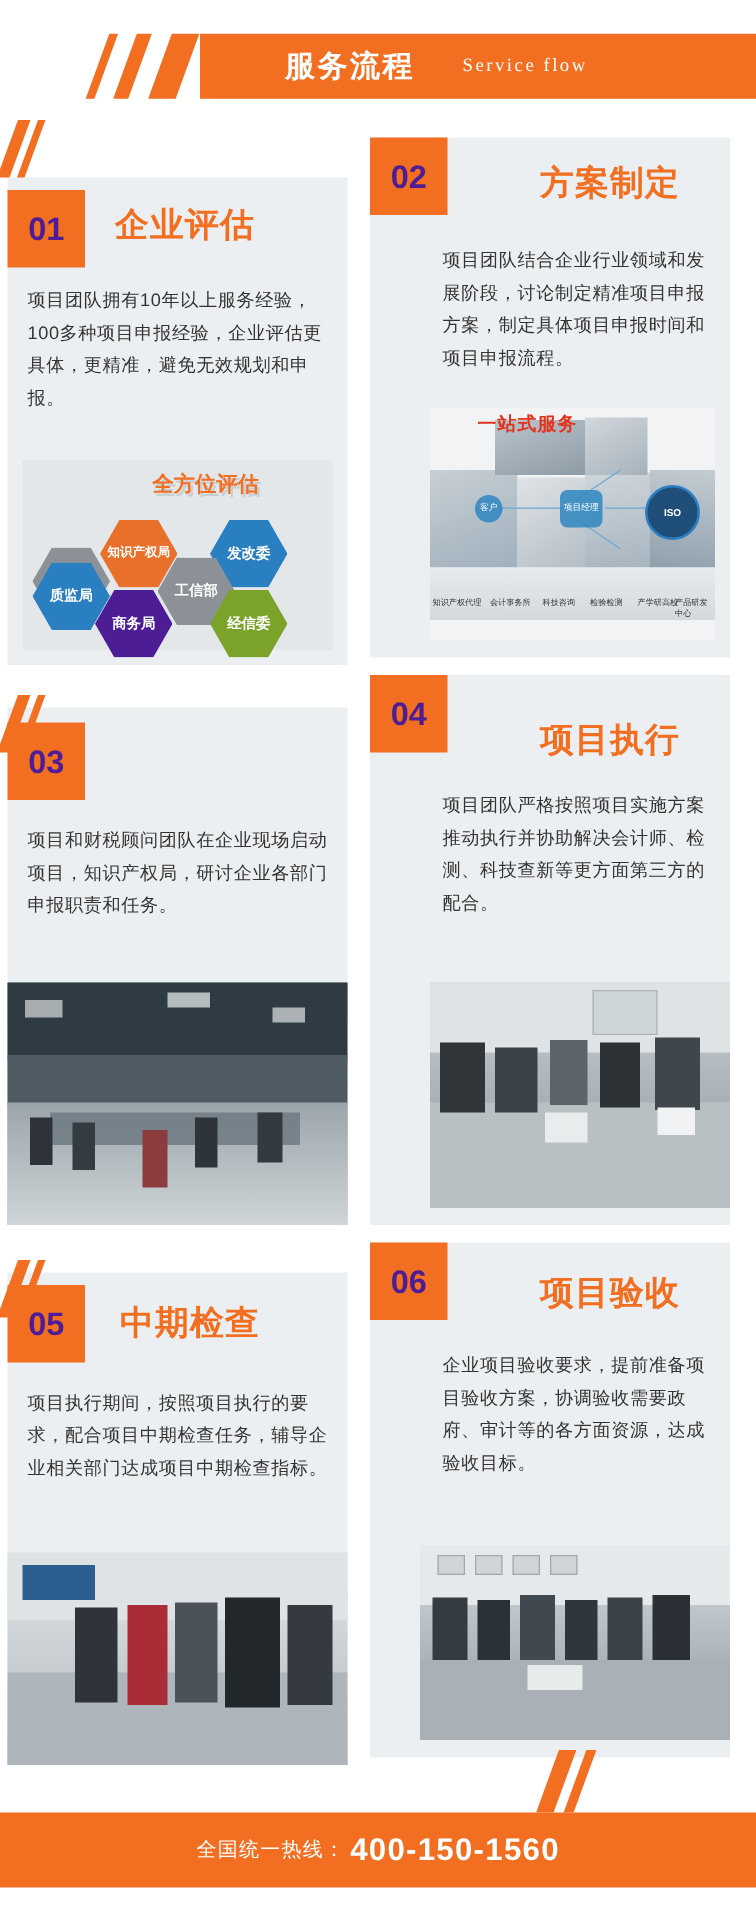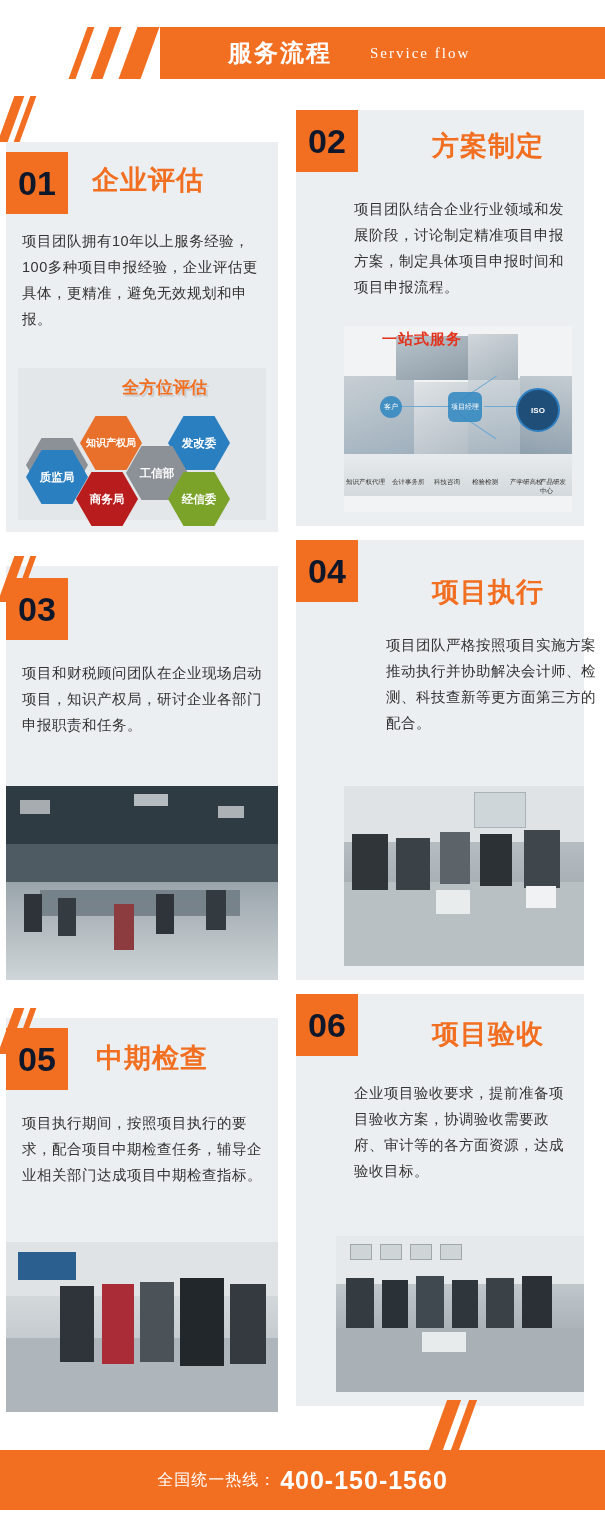--- a/index.html
+++ b/index.html
@@ -67,22 +67,22 @@
   .bottom-slash2 { left: 460px; top: 1400px; width: 8px;  height: 50px; }
 
   
   .card {
     position: absolute;
     background: #eceff1;
   }
   .badge {
     position: absolute;
     background: #f26f21;
-    color: #0f172a;
-    font-size: 34px;
+    color: #4c1d95;
+    font-size: 26px;
     font-weight: bold;
     font-family: "Liberation Sans", sans-serif;
     display: flex;
     align-items: center;
     justify-content: center;
     width: 62px; height: 62px;
   }
   .card-title {
     position: absolute;
     color: #f26f21;
@@ -199,21 +199,21 @@
 
   <div class="hexbox" style="left:18px; top:368px; width:248px; height:152px;">
     <div class="hex-title-shadow" style="left:106px; top:10px;">全方位评估</div>
     <div class="hex-title" style="left:104px; top:8px;">全方位评估</div>
 
     <div class="hex" style="left:8px;  top:38px; background:#8b9196;margin-top:32px;">科技局</div>
     <div class="hex" style="left:62px; top:48px; background:#e8702a; font-size:10px;">知识产权局</div>
     <div class="hex" style="left:150px;top:48px; background:#2a7fc1;">发改委</div>
     <div class="hex" style="left:8px;  top:82px; background:#2a7fc1;">质监局</div>
     <div class="hex" style="left:108px;top:78px; background:#8b9196;">工信部</div>
-    <div class="hex" style="left:58px; top:104px;background:#b91c1c;">商务局</div>
+    <div class="hex" style="left:58px; top:104px;background:#4c1d95;">商务局</div>
     <div class="hex" style="left:150px;top:104px;background:#7ba32a;">经信委</div>
   </div>
 
   <div class="card" style="left:296px; top:110px; width:288px; height:416px;"></div>
   <div class="badge" style="left:296px; top:110px;">02</div>
   <div class="card-title" style="left:432px; top:128px;">方案制定</div>
   <div class="card-text" style="left:354px; top:196px; width:214px;">项目团队结合企业行业领域和发展阶段，讨论制定精准项目申报方案，制定具体项目申报时间和项目申报流程。</div>
 
   <div class="ill02" style="left:344px; top:326px; width:228px; height:186px;">
 
@@ -262,21 +262,21 @@
     <div class="ph-rect" style="left:18px; top:108px; width:18px; height:38px; background:#2d3338;"></div>
     <div class="ph-rect" style="left:52px; top:112px; width:18px; height:38px; background:#343b41;"></div>
     <div class="ph-rect" style="left:108px; top:118px; width:20px; height:46px; background:#8c3b3f;"></div>
     <div class="ph-rect" style="left:150px; top:108px; width:18px; height:40px; background:#2e343a;"></div>
     <div class="ph-rect" style="left:200px; top:104px; width:20px; height:40px; background:#333a40;"></div>
   </div>
 
   <div class="card" style="left:296px; top:540px; width:288px; height:440px;"></div>
   <div class="badge" style="left:296px; top:540px;">04</div>
   <div class="card-title" style="left:432px; top:574px;">项目执行</div>
-  <div class="card-text" style="left:354px; top:632px; width:212px;margin-left:32px;">项目团队严格按照项目实施方案推动执行并协助解决会计师、检测、科技查新等更方面第三方的配合。</div>
+  <div class="card-text" style="left:354px; top:632px; width:212px;">项目团队严格按照项目实施方案推动执行并协助解决会计师、检测、科技查新等更方面第三方的配合。</div>
 
   <div class="photo" style="left:344px; top:786px; width:240px; height:180px; background:linear-gradient(180deg,#cbd1d4 0%,#b0b8bd 40%,#8e979d 100%);">
     <div class="ph-rect" style="left:0; top:0; width:240px; height:56px; background:#e0e3e5;"></div>
     <div class="ph-rect" style="left:130px; top:6px; width:52px; height:36px; background:#cfd6da; border:1px solid #aab3b8;"></div>
     <div class="ph-rect" style="left:0; top:96px; width:240px; height:84px; background:#b9c0c4;"></div>
     <div class="ph-rect" style="left:8px; top:48px; width:36px; height:56px; background:#2f3539;"></div>
     <div class="ph-rect" style="left:52px; top:52px; width:34px; height:52px; background:#3a4147;"></div>
     <div class="ph-rect" style="left:96px; top:46px; width:30px; height:52px; background:#5c646a;"></div>
     <div class="ph-rect" style="left:136px; top:48px; width:32px; height:52px; background:#2b3135;"></div>
     <div class="ph-rect" style="left:180px; top:44px; width:36px; height:58px; background:#3f464c;"></div>

